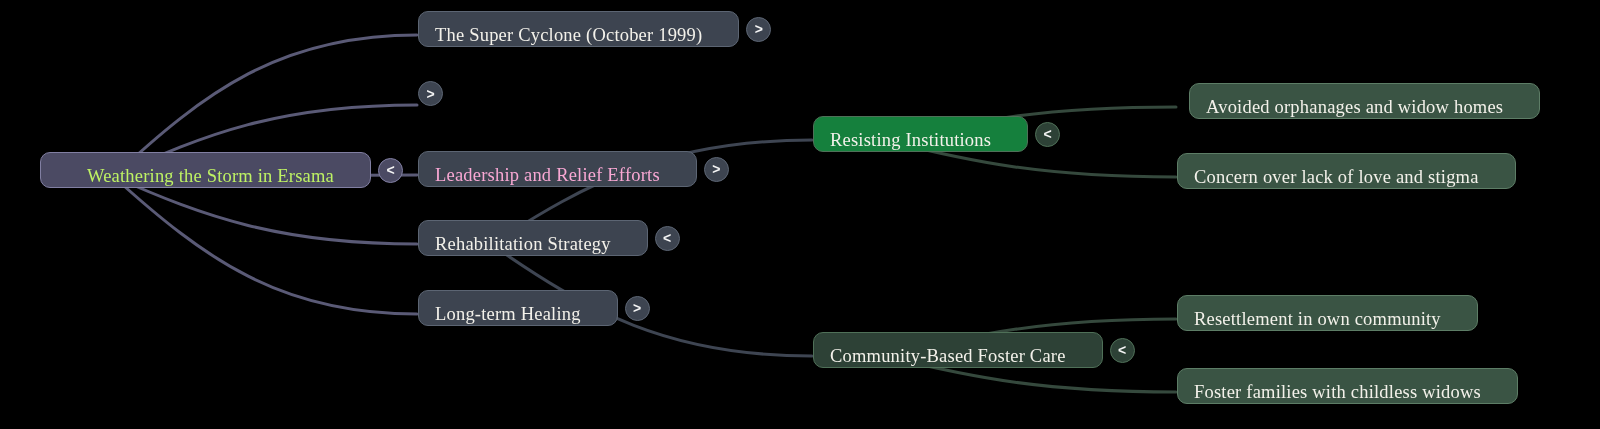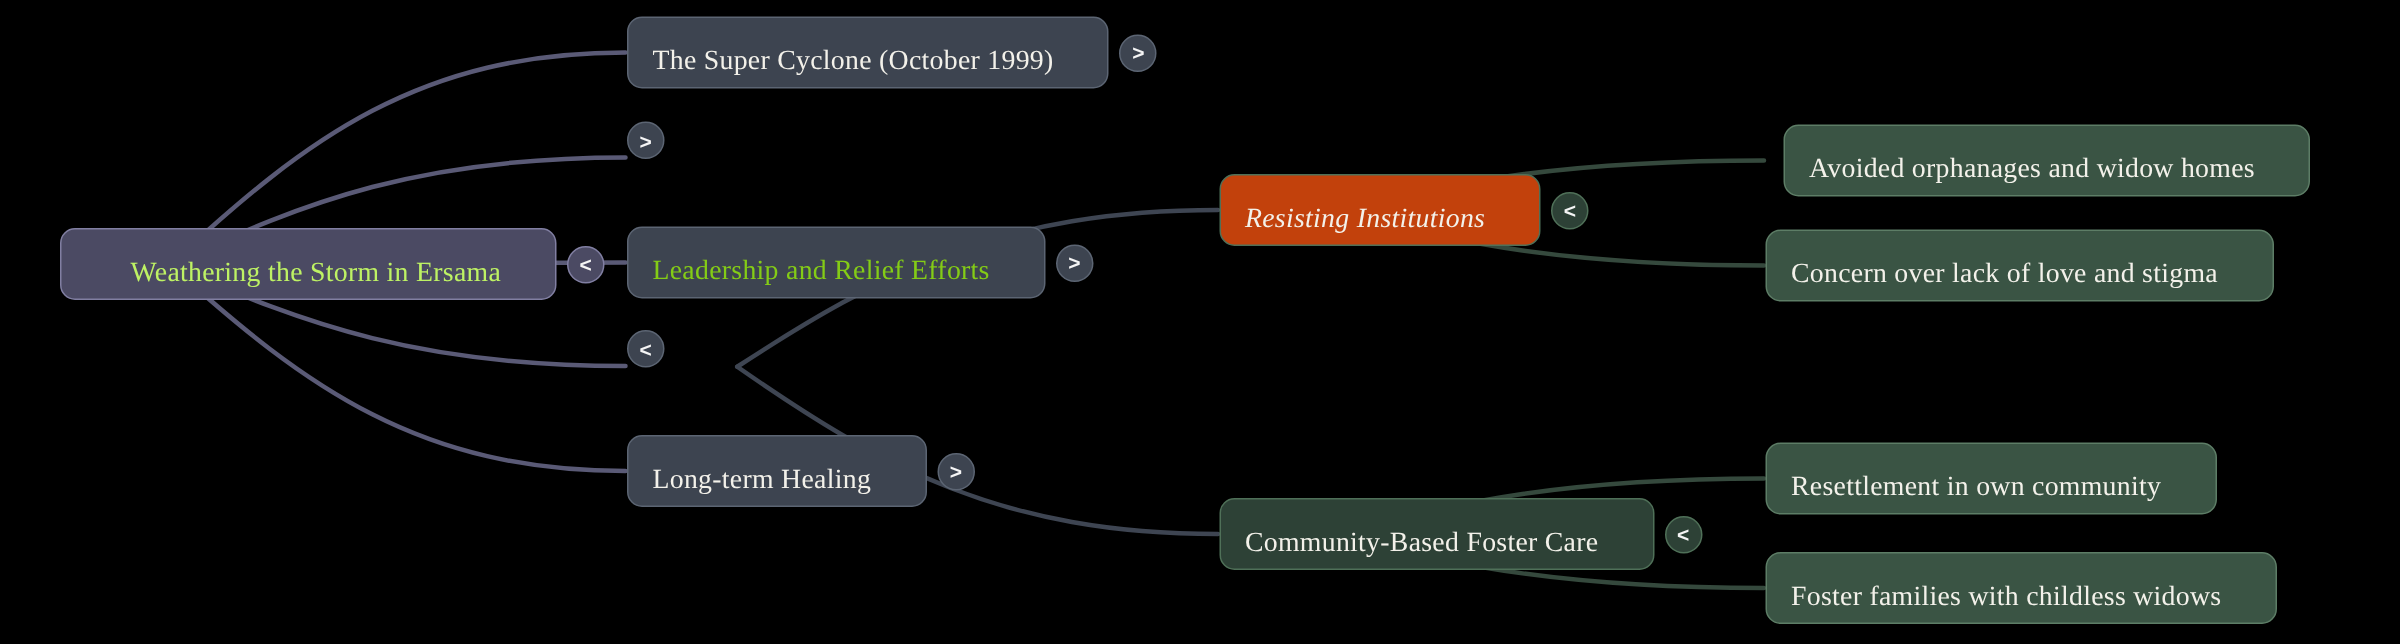--- a/index.html
+++ b/index.html
@@ -22,21 +22,21 @@
     z-index: 1;
   }
   .node-row {
     position: absolute;
     display: flex;
     align-items: center;
     gap: 7px;
     z-index: 2;
   }
   .node-box {
-    height: 48px;
+    height: 36px;
     display: flex;
     align-items: center;
     border: 1.5px solid;
     border-radius: 10px;
     padding: 12px 36px 0 16px;
     white-space: nowrap;
     box-sizing: border-box;
     cursor: pointer;
   }
   .node-label {
@@ -97,41 +97,44 @@
       <span class="chevron">&gt;</span>
     </div>
   </div>
     <div class="node-row" style="left: 418px; top: 81px;">
     <div class="toggle" style="background: rgb(61, 68, 80); border-color: rgb(92, 101, 115);">
       <span class="chevron">&gt;</span>
     </div>
   </div>
     <div class="node-row" style="left: 418px; top: 151px;">
     <div class="node-box" style="background: rgb(61, 68, 80); border-color: rgb(92, 101, 115);">
-      <span class="node-label" style="color: #84cc16;">Leadership and Relief Efforts</span>
+      <span class="node-label" style="color: #f9a8d4;">Leadership and Relief Efforts</span>
     </div>
     <div class="toggle" style="background: rgb(61, 68, 80); border-color: rgb(92, 101, 115);">
       <span class="chevron">&gt;</span>
     </div>
   </div>
     <div class="node-row" style="left: 418px; top: 220px;">
+    <div class="node-box" style="background: rgb(61, 68, 80); border-color: rgb(92, 101, 115);">
+      <span class="node-label" style="color: rgb(243, 241, 234);">Rehabilitation Strategy</span>
+    </div>
     <div class="toggle" style="background: rgb(61, 68, 80); border-color: rgb(92, 101, 115);">
       <span class="chevron">&lt;</span>
     </div>
   </div>
     <div class="node-row" style="left: 418px; top: 290px;">
     <div class="node-box" style="background: rgb(61, 68, 80); border-color: rgb(92, 101, 115);">
       <span class="node-label" style="color: rgb(243, 241, 234);">Long-term Healing</span>
     </div>
     <div class="toggle" style="background: rgb(61, 68, 80); border-color: rgb(92, 101, 115);">
       <span class="chevron">&gt;</span>
     </div>
   </div>
     <div class="node-row" style="left: 813px; top: 116px;">
-    <div class="node-box" style="background: #c2410c; border-color: rgb(79, 112, 88); font-style: italic;">
+    <div class="node-box" style="background: #15803d; border-color: rgb(79, 112, 88);">
       <span class="node-label" style="color: rgb(243, 241, 234);">Resisting Institutions</span>
     </div>
     <div class="toggle" style="background: rgb(45, 65, 54); border-color: rgb(79, 112, 88);">
       <span class="chevron">&lt;</span>
     </div>
   </div>
     <div class="node-row" style="left: 813px; top: 332px;">
     <div class="node-box" style="background: rgb(45, 65, 54); border-color: rgb(79, 112, 88);">
       <span class="node-label" style="color: rgb(243, 241, 234);">Community-Based Foster Care</span>
     </div>

